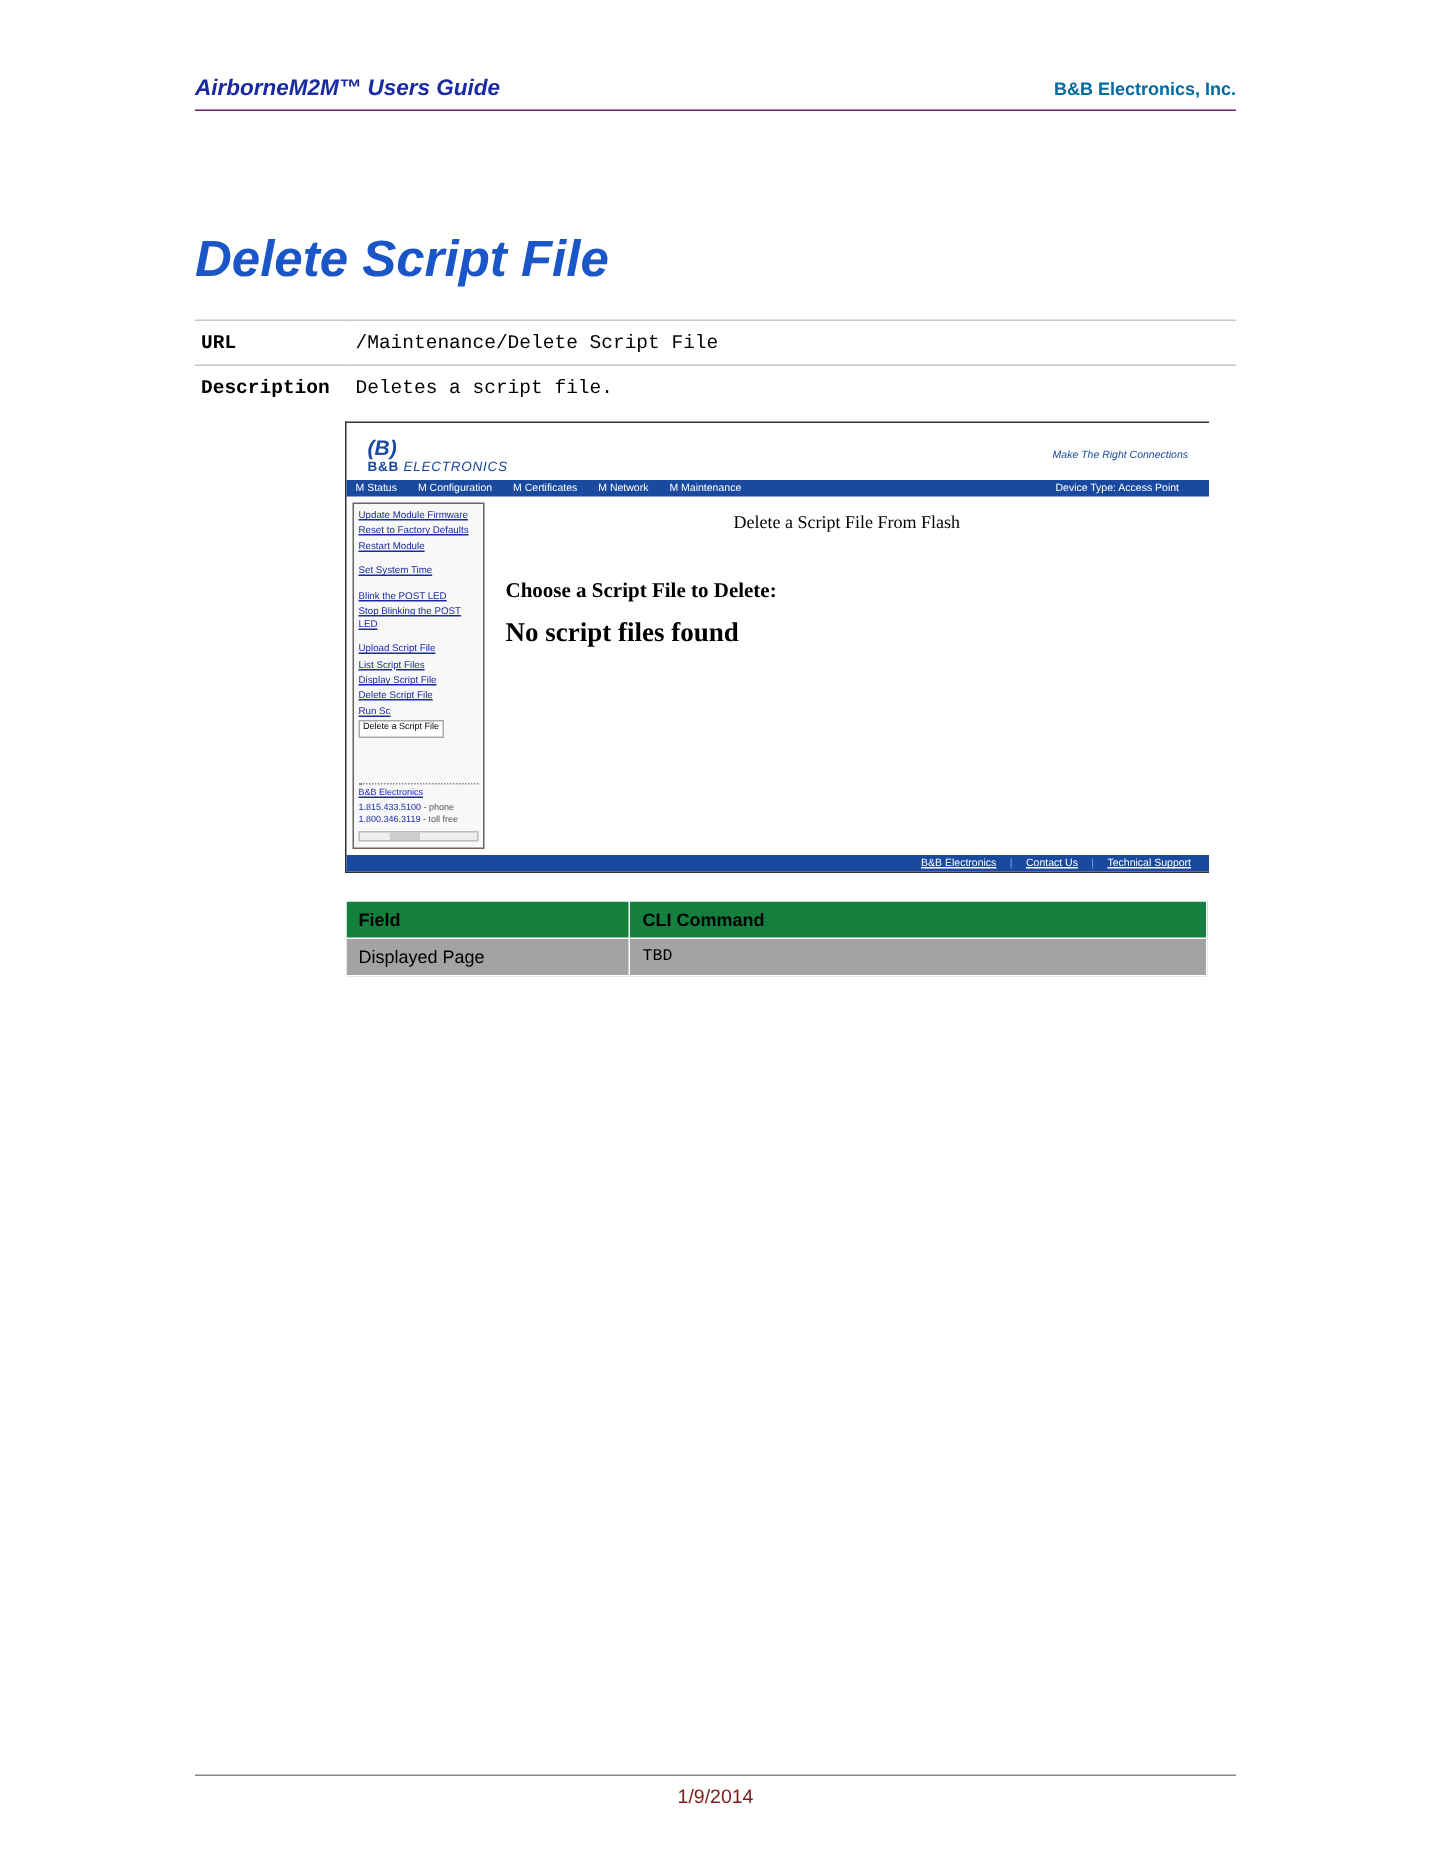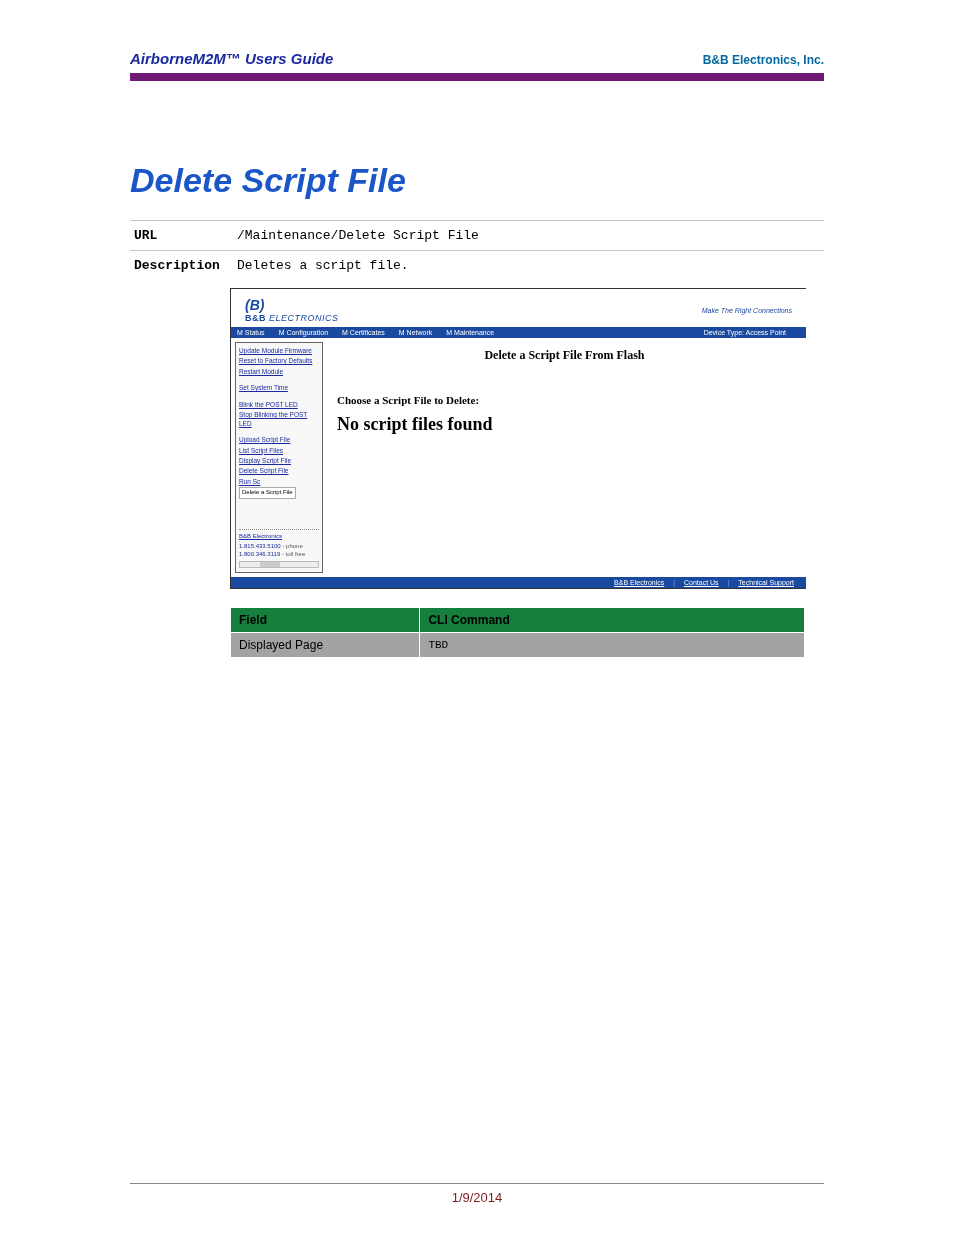--- a/index.html
+++ b/index.html
@@ -13,21 +13,21 @@
     padding: 50px 130px 30px 130px;
     display: flex;
     flex-direction: column;
     height: 100%;
     box-sizing: border-box;
   }
   .header-row {
     display: flex;
     justify-content: space-between;
     align-items: baseline;
-    border-bottom: 8px solid #701a75;
+    border-bottom: 1px solid #701a75;
     padding-bottom: 6px;
     margin-bottom: 80px;
   }
   .header-left {
     color: #1a2aa0;
     font-weight: bold;
     font-style: italic;
     font-size: 15px;
   }
   .header-right {
@@ -117,28 +117,28 @@
     height:5px; background:#eee; border:1px solid #bbb; margin-top:3px;
     position:relative;
   }
   .emb-side-scroll::after{
     content:""; position:absolute; left:20px; top:0; height:100%; width:20px; background:#ccc;
   }
   .emb-main { flex:1; padding: 10px 14px; }
   .emb-title {
     text-align:center;
     font-family: "Times New Roman", serif;
-    font-weight:bold;
+    font-weight:normal;
     font-size:12px;
     margin-bottom: 18px;
   }
   .emb-choose {
     font-family: "Times New Roman", serif;
     font-weight:bold;
-    font-size:11px;
+    font-size:14px;
     margin-bottom:8px;
     margin-top:31px;
   }
   .emb-nofiles {
     font-family: "Times New Roman", serif;
     font-weight:bold;
     font-size:18px;
   }
   .emb-footer {
     background:#1a4aa0;

